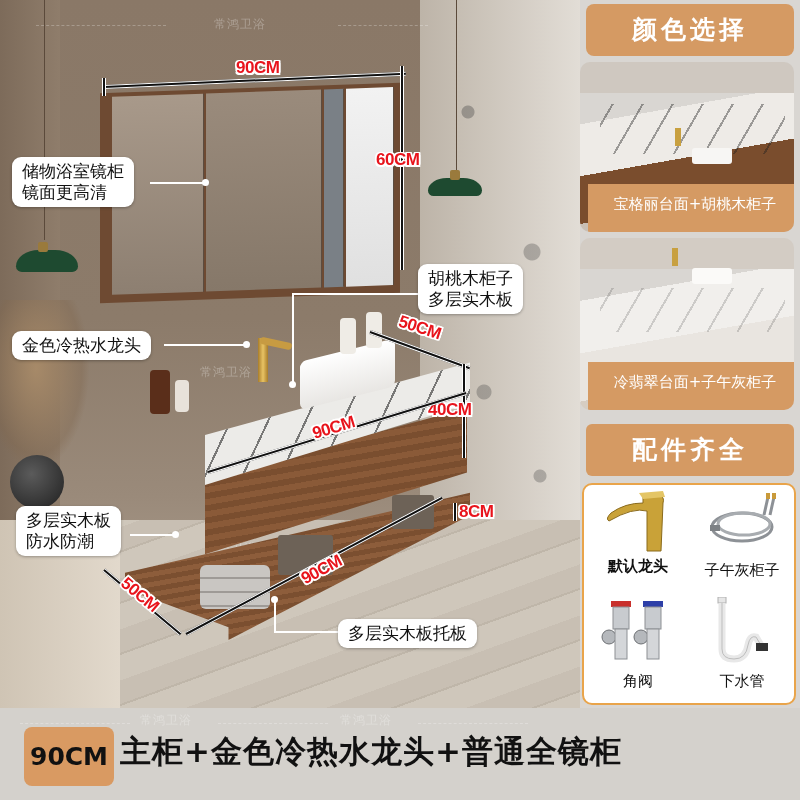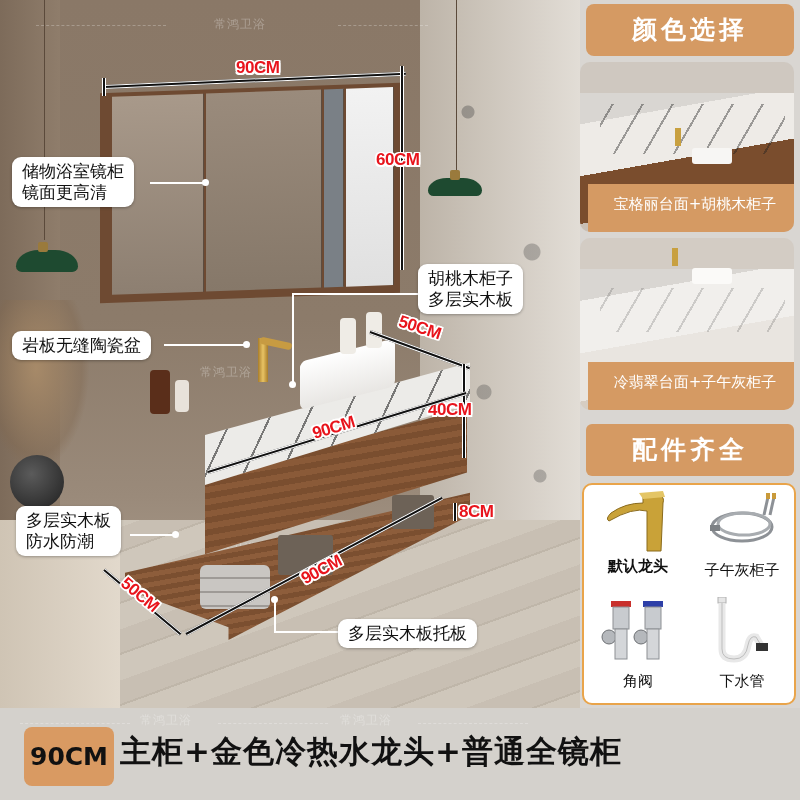--- a/index.html
+++ b/index.html
@@ -173,21 +173,21 @@
   <div class="leader" style="left:292px;top:293px;width:2px;height:90px;"></div>
   <div class="leader" style="left:292px;top:293px;width:128px;height:2px;"></div>
   <div class="dot" style="left:289px;top:381px;"></div>
   <div class="callout" style="left:418px;top:264px;">
     <div>胡桃木柜子</div>
     <div>多层实木板</div>
   </div>
 
   <div class="leader" style="left:164px;top:344px;width:82px;height:2px;"></div>
   <div class="dot" style="left:243px;top:341px;"></div>
-  <div class="callout" style="left:12px;top:331px;">岩板无缝陶瓷盆</div>
+  <div class="callout" style="left:12px;top:331px;">金色冷热水龙头</div>
 
   <div class="leader" style="left:130px;top:534px;width:46px;height:2px;"></div>
   <div class="dot" style="left:172px;top:531px;"></div>
   <div class="callout" style="left:16px;top:506px;">
     <div>多层实木板</div>
     <div>防水防潮</div>
   </div>
 
   <div class="dot" style="left:271px;top:596px;"></div>
   <div class="leader" style="left:274px;top:600px;width:2px;height:32px;"></div>

